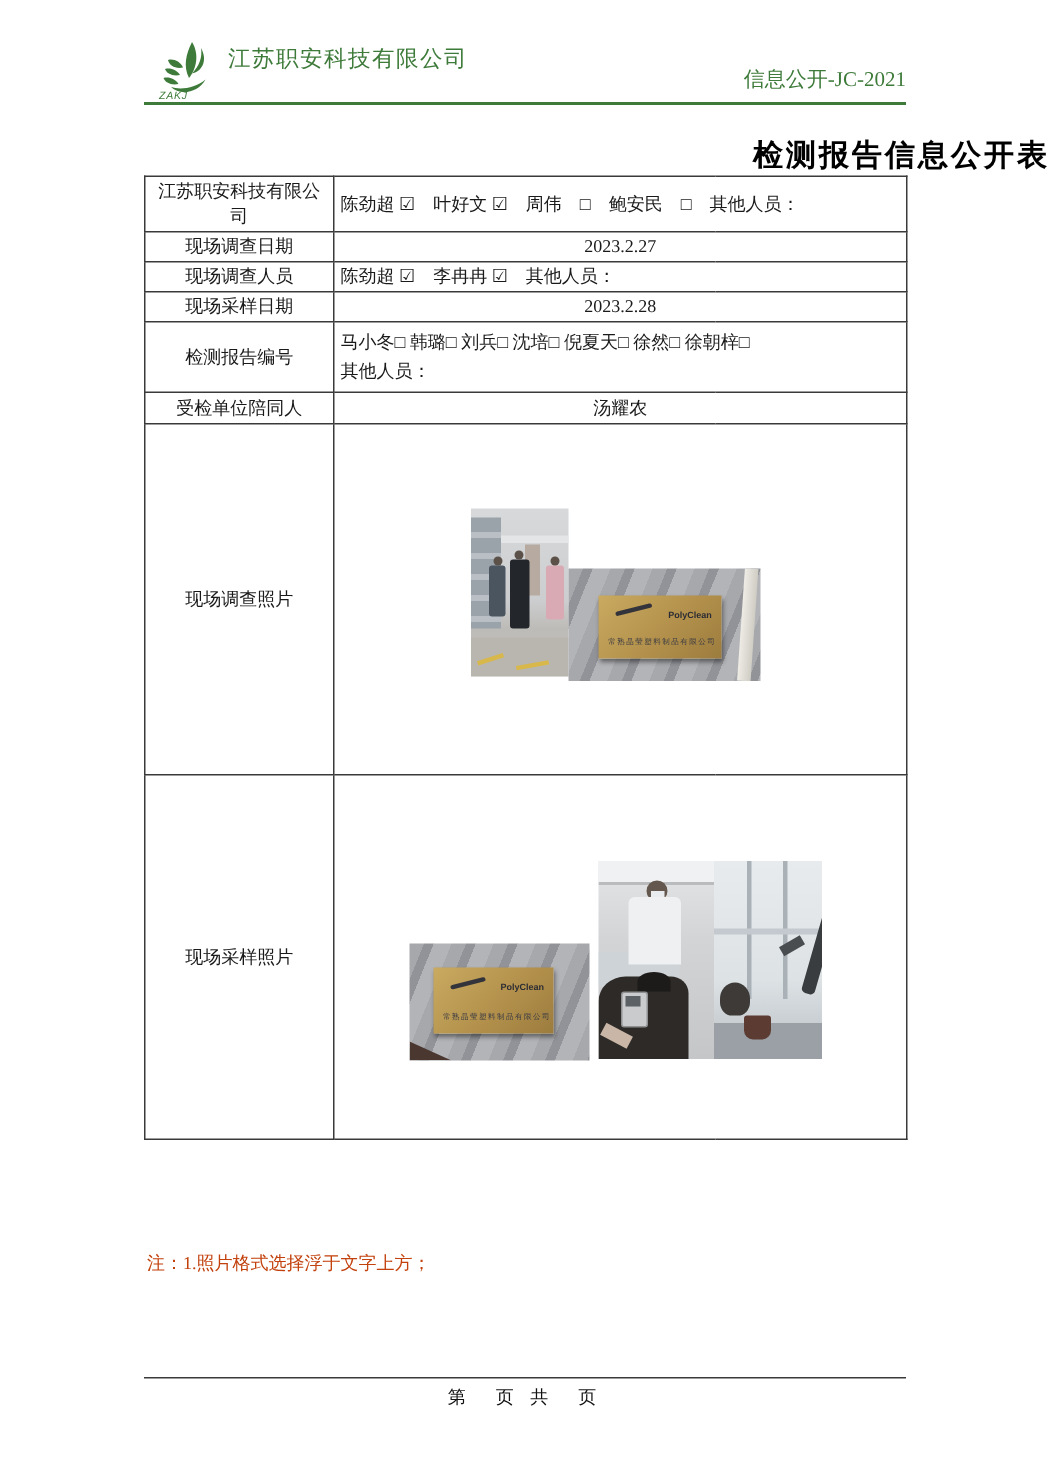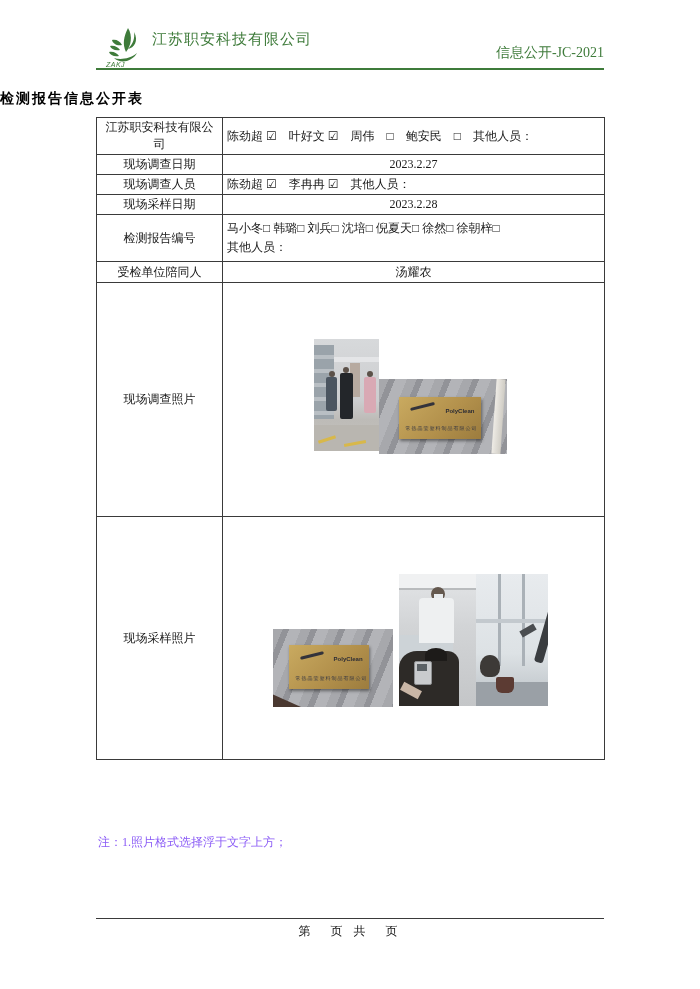--- a/index.html
+++ b/index.html
@@ -8,21 +8,21 @@
     font-family:"Liberation Serif","DejaVu Serif",serif;color:#1a1a1a;
   }
   
   .hdr{position:absolute;left:96px;top:26px;width:508px;height:42px;}
   .logo{position:absolute;left:8px;top:0;width:44px;height:40px;}
   .logo-zakj{position:absolute;left:2px;bottom:-2px;font-size:7px;font-style:italic;color:#3e7b3a;letter-spacing:.5px;font-family:"Liberation Sans",sans-serif;}
   .hdr-company{position:absolute;left:56px;top:4px;font-size:15px;color:#3e7b3a;letter-spacing:1px;}
   .hdr-docno{position:absolute;right:0;top:18px;font-size:14px;color:#3e7b3a;}
   .hdr-rule{position:absolute;left:96px;top:68px;width:508px;height:2px;background:#3e7b3a;}
   
-  .doc-title{position:absolute;left:0;top:90px;width:700px;text-align:left;font-size:14px;font-weight:bold;color:#000;letter-spacing:2px;}
+  .doc-title{position:absolute;left:0;top:90px;width:700px;text-align:right;font-size:20px;font-weight:bold;color:#000;letter-spacing:2px;}
   
   table.main{position:absolute;left:96px;top:117px;border-collapse:collapse;table-layout:fixed;width:508px;}
   table.main td{border:1px solid #3a3a3a;font-size:12px;padding:1px 4px;overflow:hidden;}
   td.lbl{text-align:center;padding:1px 2px;}
   td.ctr{text-align:center;}
   td.lft{text-align:left;padding-left:8px;}
   tr.r-big td{height:40px;}
   tr.r-sm td{height:16px;}
   tr.r-lab td{height:44px;vertical-align:middle;}
   tr.r-esc td{height:18px;text-align:center;}
@@ -69,21 +69,21 @@
   .ph-off{background:linear-gradient(180deg,#e8ebee 0%,#dde2e5 60%,#b9bfc4 100%);}
   .off-mull1{position:absolute;left:30%;top:0;width:3px;height:70%;background:#aab1b7;}
   .off-mull2{position:absolute;left:64%;top:0;width:3px;height:70%;background:#aab1b7;}
   .off-band{position:absolute;left:0;top:34%;width:100%;height:4px;background:#c3c9ce;}
   .off-arm{position:absolute;right:-6px;top:6%;width:9px;height:62%;background:#3a3d40;transform:rotate(16deg);border-radius:3px;}
   .off-armjoint{position:absolute;right:12px;top:40%;width:16px;height:7px;background:#4a4d50;transform:rotate(-30deg);}
   .off-head{position:absolute;left:6%;bottom:22%;width:20px;height:22px;border-radius:50% 50% 40% 40%;background:#3d3a37;}
   .off-table{position:absolute;left:0;bottom:0;width:100%;height:18%;background:#9aa0a6;}
   .off-glass{position:absolute;left:28%;bottom:10%;width:18px;height:16px;background:#5c3b33;border-radius:2px 2px 6px 6px;}
   
-  .note{position:absolute;left:98px;top:834px;font-size:12px;color:#8b5cf6;}
+  .note{position:absolute;left:98px;top:834px;font-size:12px;color:#c2410c;}
   .ft-rule{position:absolute;left:96px;top:918px;width:508px;height:1px;background:#3a3a3a;}
   .ft-text{position:absolute;left:0;top:923px;width:700px;text-align:center;font-size:12px;color:#111;letter-spacing:4px;}
 </style>
 </head>
 <body>
 
 <div class="hdr">
   <div class="logo">
     <svg width="44" height="40" viewBox="0 0 44 40">
       <path d="M24 2 C20 10 18 18 22 26 C27 20 29 10 24 2 Z" fill="#3e7b3a"></path>

